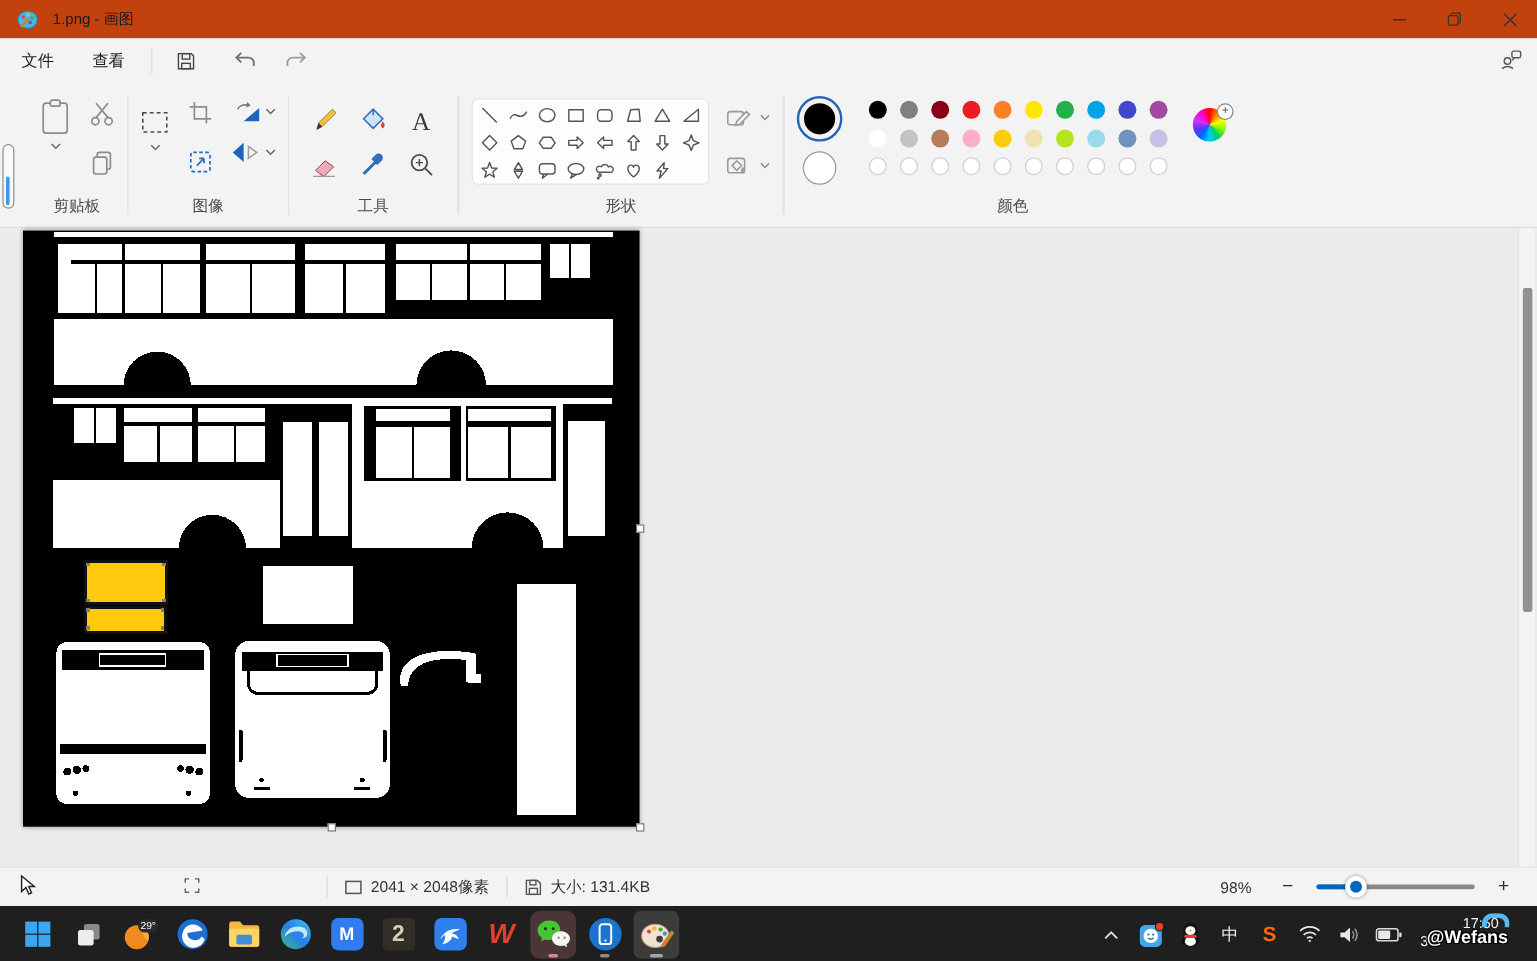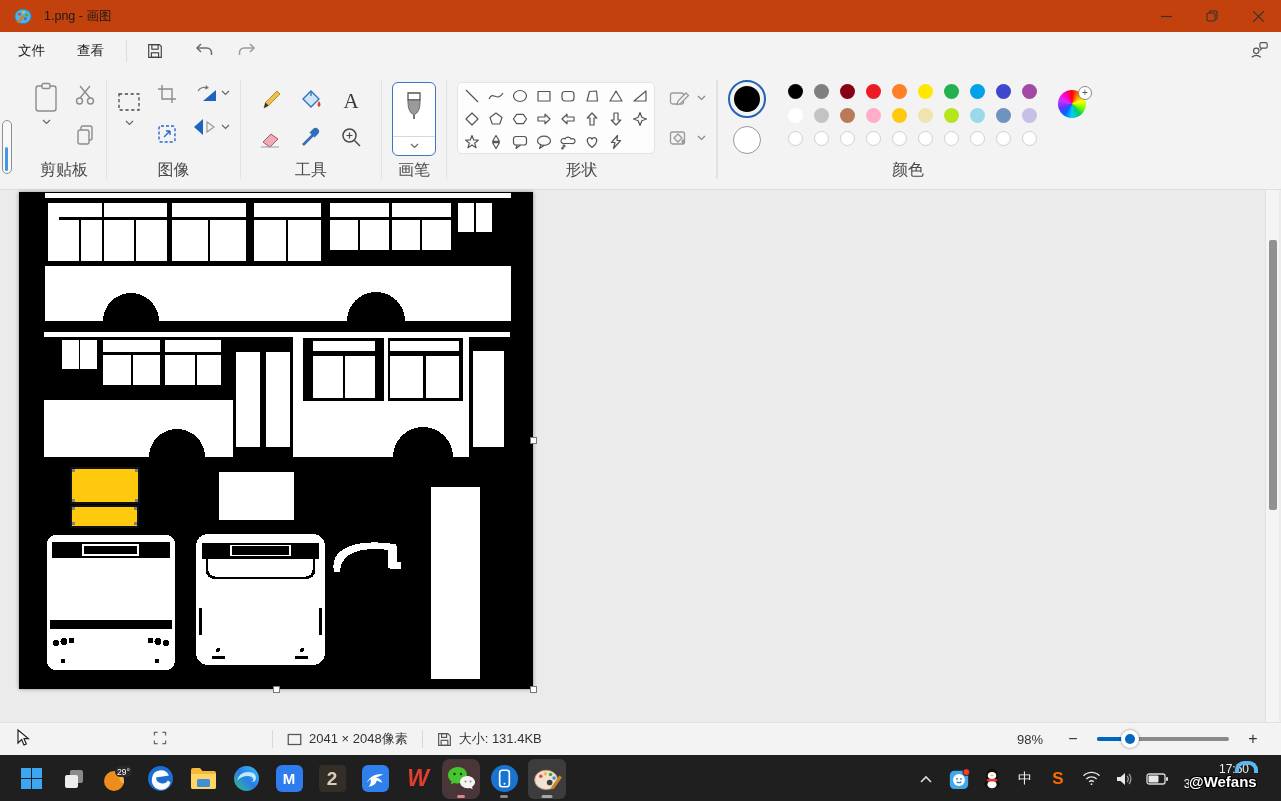--- a/index.html
+++ b/index.html
@@ -16,21 +16,21 @@
   .mitem{font-size:13.5px;color:#1b1b1b;padding:6px 14px;margin-left:4px;border-radius:4px;}
   .mvsep{width:1px;height:22px;background:#dcdcdc;margin:0 8px;}
   .micon{width:34px;height:30px;display:flex;align-items:center;justify-content:center;border-radius:4px;margin:0 3px;}
   .feedback{margin-left:auto;margin-right:12px;}
   
   .ribbon{height:120px;display:flex;background:#f3f3f3;border-bottom:1px solid #dedede;padding-left:16px;position:relative;box-sizing:border-box;}
   .sidepill{position:absolute;left:2px;top:50px;width:8px;height:52px;border:1.5px solid #8f8f8f;border-radius:6px;background:#f8f8f8;}
   .sidepill i{position:absolute;left:1.5px;bottom:2px;width:3.5px;height:24px;background:#4596e8;border-radius:2px;}
   .rgroup{display:flex;flex-direction:column;align-items:center;padding:12px 10px 2px;box-sizing:border-box;}
   .rbody{flex:1;display:flex;align-items:flex-start;}
-  .glabel{font-size:16px;color:#4a4a4a;padding:2px 0 6px;white-space:nowrap;text-align:center;}
+  .glabel{font-size:13px;color:#4a4a4a;padding:2px 0 6px;white-space:nowrap;text-align:center;}
   .vsep{width:1px;background:#e2e2e2;margin:10px 0;}
   .col{display:flex;flex-direction:column;align-items:center;}
   .chev{display:block;}
   .paste-col{margin-right:14px;align-items:center;gap:5px;}
   .cutcopy-col{gap:14px;margin-top:2px;}
   .img-col{gap:16px;margin-top:2px;}
   .rot-row{display:flex;align-items:center;gap:4px;}
   .tools-grid{display:grid;grid-template-columns:repeat(3,40px);grid-auto-rows:38px;justify-items:center;align-items:center;}
   .brushbtn{width:42px;height:72px;border:1.5px solid #3f74c4;border-radius:6px;background:#fff;display:flex;flex-direction:column;align-items:center;}
   .brushbtn .top{flex:1;display:flex;align-items:center;justify-content:center;width:100%;border-bottom:1px solid #d9d9d9;}
@@ -277,39 +277,20 @@
                 <path d="M14.5,14.5 L20,20"></path>
                 <path d="M9.5,6.5 v6 M6.5,9.5 h6" stroke-width="1.2"></path>
             </svg>
           </div>
         </div>
       </div>
       <div class="glabel">工具</div>
     </div>
     <div class="vsep"></div>
 
-    <div class="rgroup">
-      <div class="rbody">
-        <div class="brushbtn">
-          <div class="top">
-            <svg width="22" height="38" viewBox="0 0 22 38">
-              <path d="M5,2 h12 v7 h-12 Z" fill="none" stroke="#555" stroke-width="1.3"></path>
-              <path d="M5,9 h12 v3 q0,9 -6,12 q-6,-3 -6,-12 Z" fill="#9a9a9a" stroke="#555" stroke-width=".8"></path>
-              <path d="M11,24 v4" stroke="#555" stroke-width="1.6"></path>
-            </svg>
-          </div>
-          <div class="bot">
-            <svg width="9" height="6" viewBox="0 0 9 6">
-                <path d="M1,1 L4.5,4.5 L8,1" stroke="#666" fill="none" stroke-width="1.2"></path>
-              </svg>
-          </div>
-        </div>
-      </div>
-      <div class="glabel">画笔</div>
-    </div>
     <div class="vsep"></div>
 
     <div class="rgroup">
       <div class="rbody">
         <div class="shapesbox" id="shapesbox">
             <span class="shape-cell">
               <svg width="16" height="16" viewBox="0 0 16 16">
                 <path d="M2,2 L14,14" fill="none" stroke="#555" stroke-width="1.2" stroke-linejoin="round"></path>
               </svg>
             </span>

